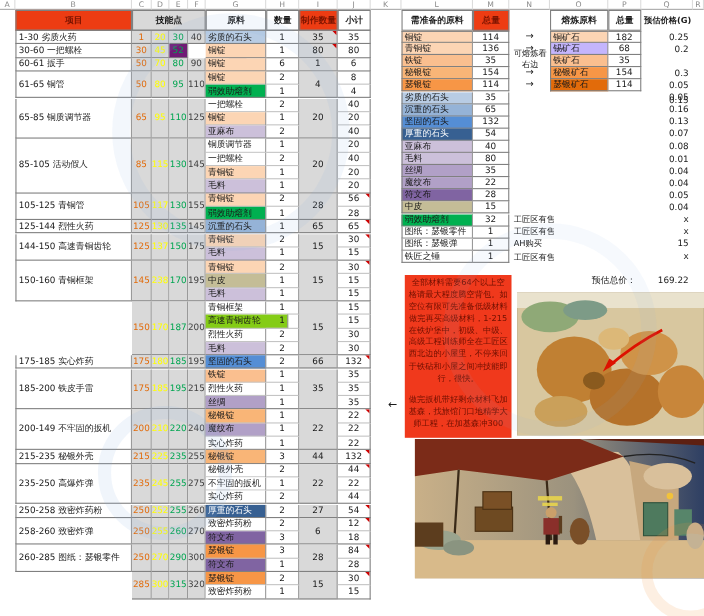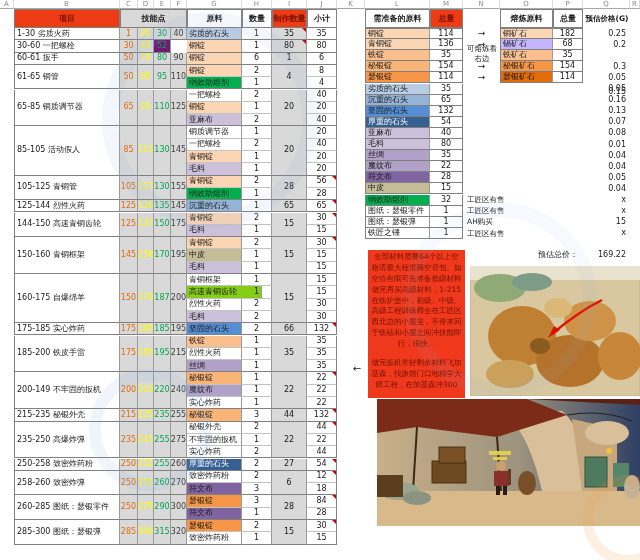--- a/index.html
+++ b/index.html
@@ -247,21 +247,20 @@
     <div class="c" style="left: 272px; top: 237.1px; width: 35px; height: 36.9px; background: rgb(217, 217, 217); border-bottom: 1px solid rgb(128, 128, 128); border-right: 1px solid rgb(154, 154, 154);">15</div>
     <div class="c left" style="left: 187px; top: 237.1px; width: 55px; height: 12.3px; background: rgb(252, 213, 180); border-bottom: 1px solid rgb(196, 196, 196); border-right: 1px solid rgb(154, 154, 154);">青铜锭</div>
     <div class="c" style="left: 242px; top: 237.1px; width: 30px; height: 12.3px; border-bottom: 1px solid rgb(196, 196, 196); border-right: 1px solid rgb(154, 154, 154);">2</div>
     <div class="c" style="left: 307px; top: 237.1px; width: 30px; height: 12.3px; border-bottom: 1px solid rgb(196, 196, 196); border-right: 1px solid rgb(128, 128, 128);">30<i class="mk"></i></div>
     <div class="c left" style="left: 187px; top: 249.4px; width: 55px; height: 12.3px; background: rgb(196, 189, 151); border-bottom: 1px solid rgb(196, 196, 196); border-right: 1px solid rgb(154, 154, 154);">中皮</div>
     <div class="c" style="left: 242px; top: 249.4px; width: 30px; height: 12.3px; border-bottom: 1px solid rgb(196, 196, 196); border-right: 1px solid rgb(154, 154, 154);">1</div>
     <div class="c" style="left: 307px; top: 249.4px; width: 30px; height: 12.3px; border-bottom: 1px solid rgb(196, 196, 196); border-right: 1px solid rgb(128, 128, 128);">15</div>
     <div class="c left" style="left: 187px; top: 261.7px; width: 55px; height: 12.3px; background: rgb(204, 192, 218); border-bottom: 1px solid rgb(128, 128, 128); border-right: 1px solid rgb(154, 154, 154);">毛料</div>
     <div class="c" style="left: 242px; top: 261.7px; width: 30px; height: 12.3px; border-bottom: 1px solid rgb(128, 128, 128); border-right: 1px solid rgb(154, 154, 154);">1</div>
     <div class="c" style="left: 307px; top: 261.7px; width: 30px; height: 12.3px; border-bottom: 1px solid rgb(128, 128, 128); border-right: 1px solid rgb(128, 128, 128);">15</div>
-    <div class="c left" style="left: 14px; top: 274px; width: 106px; height: 49.2px; border-bottom: 1px solid rgb(128, 128, 128); border-left: 1px solid rgb(128, 128, 128); border-right: 1px solid rgb(154, 154, 154);">160-175 自爆绵羊</div>
     <div class="c" style="left: 120px; top: 274px; width: 18px; height: 49.2px; background: rgb(217, 217, 217); color: rgb(226, 107, 10); border-bottom: 1px solid rgb(128, 128, 128); border-right: 1px solid rgb(154, 154, 154);">150</div>
     <div class="c" style="left: 138px; top: 274px; width: 16px; height: 49.2px; background: rgb(217, 217, 217); color: rgb(255, 255, 0); border-bottom: 1px solid rgb(128, 128, 128); border-right: 1px solid rgb(154, 154, 154);">170</div>
     <div class="c" style="left: 154px; top: 274px; width: 17px; height: 49.2px; background: rgb(217, 217, 217); color: rgb(0, 165, 80); border-bottom: 1px solid rgb(128, 128, 128); border-right: 1px solid rgb(154, 154, 154);">187</div>
     <div class="c" style="left: 171px; top: 274px; width: 16px; height: 49.2px; background: rgb(217, 217, 217); color: rgb(63, 63, 63); border-bottom: 1px solid rgb(128, 128, 128); border-right: 1px solid rgb(154, 154, 154);">200</div>
     <div class="c" style="left: 272px; top: 274px; width: 35px; height: 49.2px; background: rgb(217, 217, 217); border-bottom: 1px solid rgb(128, 128, 128); border-right: 1px solid rgb(154, 154, 154);">15</div>
     <div class="c left" style="left: 187px; top: 274px; width: 55px; height: 12.3px; background: rgb(255, 255, 255); border-bottom: 1px solid rgb(196, 196, 196); border-right: 1px solid rgb(154, 154, 154);">青铜框架</div>
     <div class="c" style="left: 242px; top: 274px; width: 30px; height: 12.3px; border-bottom: 1px solid rgb(196, 196, 196); border-right: 1px solid rgb(154, 154, 154);">1</div>
     <div class="c" style="left: 307px; top: 274px; width: 30px; height: 12.3px; border-bottom: 1px solid rgb(196, 196, 196); border-right: 1px solid rgb(128, 128, 128);">15</div>
     <div class="c left" style="left: 187px; top: 286.3px; width: 75px; height: 12.3px; background: #84cc16; border-bottom: 1px solid rgb(196, 196, 196); border-right: 1px solid rgb(154, 154, 154);">高速青铜齿轮</div>
     <div class="c" style="left: 242px; top: 286.3px; width: 30px; height: 12.3px; border-bottom: 1px solid rgb(196, 196, 196); border-right: 1px solid rgb(154, 154, 154);">1</div>
@@ -361,21 +360,20 @@
     <div class="c" style="left: 138px; top: 495.4px; width: 16px; height: 24.6px; background: rgb(217, 217, 217); color: rgb(255, 255, 0); border-bottom: 1px solid rgb(128, 128, 128); border-right: 1px solid rgb(154, 154, 154);">270</div>
     <div class="c" style="left: 154px; top: 495.4px; width: 17px; height: 24.6px; background: rgb(217, 217, 217); color: rgb(0, 165, 80); border-bottom: 1px solid rgb(128, 128, 128); border-right: 1px solid rgb(154, 154, 154);">290</div>
     <div class="c" style="left: 171px; top: 495.4px; width: 16px; height: 24.6px; background: rgb(217, 217, 217); color: rgb(63, 63, 63); border-bottom: 1px solid rgb(128, 128, 128); border-right: 1px solid rgb(154, 154, 154);">300</div>
     <div class="c" style="left: 272px; top: 495.4px; width: 35px; height: 24.6px; background: rgb(217, 217, 217); border-bottom: 1px solid rgb(128, 128, 128); border-right: 1px solid rgb(154, 154, 154);">28</div>
     <div class="c left" style="left: 187px; top: 495.4px; width: 55px; height: 12.3px; background: rgb(247, 150, 70); border-bottom: 1px solid rgb(196, 196, 196); border-right: 1px solid rgb(154, 154, 154);">瑟银锭</div>
     <div class="c" style="left: 242px; top: 495.4px; width: 30px; height: 12.3px; border-bottom: 1px solid rgb(196, 196, 196); border-right: 1px solid rgb(154, 154, 154);">3</div>
     <div class="c" style="left: 307px; top: 495.4px; width: 30px; height: 12.3px; border-bottom: 1px solid rgb(196, 196, 196); border-right: 1px solid rgb(128, 128, 128);">84<i class="mk"></i></div>
     <div class="c left" style="left: 187px; top: 507.7px; width: 55px; height: 12.3px; background: rgb(128, 100, 162); border-bottom: 1px solid rgb(128, 128, 128); border-right: 1px solid rgb(154, 154, 154);">符文布</div>
     <div class="c" style="left: 242px; top: 507.7px; width: 30px; height: 12.3px; border-bottom: 1px solid rgb(128, 128, 128); border-right: 1px solid rgb(154, 154, 154);">1</div>
     <div class="c" style="left: 307px; top: 507.7px; width: 30px; height: 12.3px; border-bottom: 1px solid rgb(128, 128, 128); border-right: 1px solid rgb(128, 128, 128);">28</div>
-    <div class="c left" style="left: 14px; top: 520px; width: 106px; height: 24.6px; border-bottom: 1px solid rgb(128, 128, 128); border-left: 1px solid rgb(128, 128, 128); border-right: 1px solid rgb(154, 154, 154);">285-300 图纸：瑟银弹</div>
     <div class="c" style="left: 120px; top: 520px; width: 18px; height: 24.6px; background: rgb(217, 217, 217); color: rgb(226, 107, 10); border-bottom: 1px solid rgb(128, 128, 128); border-right: 1px solid rgb(154, 154, 154);">285</div>
     <div class="c" style="left: 138px; top: 520px; width: 16px; height: 24.6px; background: rgb(217, 217, 217); color: rgb(255, 255, 0); border-bottom: 1px solid rgb(128, 128, 128); border-right: 1px solid rgb(154, 154, 154);">300</div>
     <div class="c" style="left: 154px; top: 520px; width: 17px; height: 24.6px; background: rgb(217, 217, 217); color: rgb(0, 165, 80); border-bottom: 1px solid rgb(128, 128, 128); border-right: 1px solid rgb(154, 154, 154);">315</div>
     <div class="c" style="left: 171px; top: 520px; width: 16px; height: 24.6px; background: rgb(217, 217, 217); color: rgb(63, 63, 63); border-bottom: 1px solid rgb(128, 128, 128); border-right: 1px solid rgb(154, 154, 154);">320</div>
     <div class="c" style="left: 272px; top: 520px; width: 35px; height: 24.6px; background: rgb(217, 217, 217); border-bottom: 1px solid rgb(128, 128, 128); border-right: 1px solid rgb(154, 154, 154);">15</div>
     <div class="c left" style="left: 187px; top: 520px; width: 55px; height: 12.3px; background: rgb(247, 150, 70); border-bottom: 1px solid rgb(196, 196, 196); border-right: 1px solid rgb(154, 154, 154);">瑟银锭</div>
     <div class="c" style="left: 242px; top: 520px; width: 30px; height: 12.3px; border-bottom: 1px solid rgb(196, 196, 196); border-right: 1px solid rgb(154, 154, 154);">2</div>
     <div class="c" style="left: 307px; top: 520px; width: 30px; height: 12.3px; border-bottom: 1px solid rgb(196, 196, 196); border-right: 1px solid rgb(128, 128, 128);">30<i class="mk"></i></div>
     <div class="c left" style="left: 187px; top: 532.3px; width: 55px; height: 12.3px; background: rgb(255, 255, 255); border-bottom: 1px solid rgb(128, 128, 128); border-right: 1px solid rgb(154, 154, 154);">致密炸药粉</div>
     <div class="c" style="left: 242px; top: 532.3px; width: 30px; height: 12.3px; border-bottom: 1px solid rgb(128, 128, 128); border-right: 1px solid rgb(154, 154, 154);">1</div>

